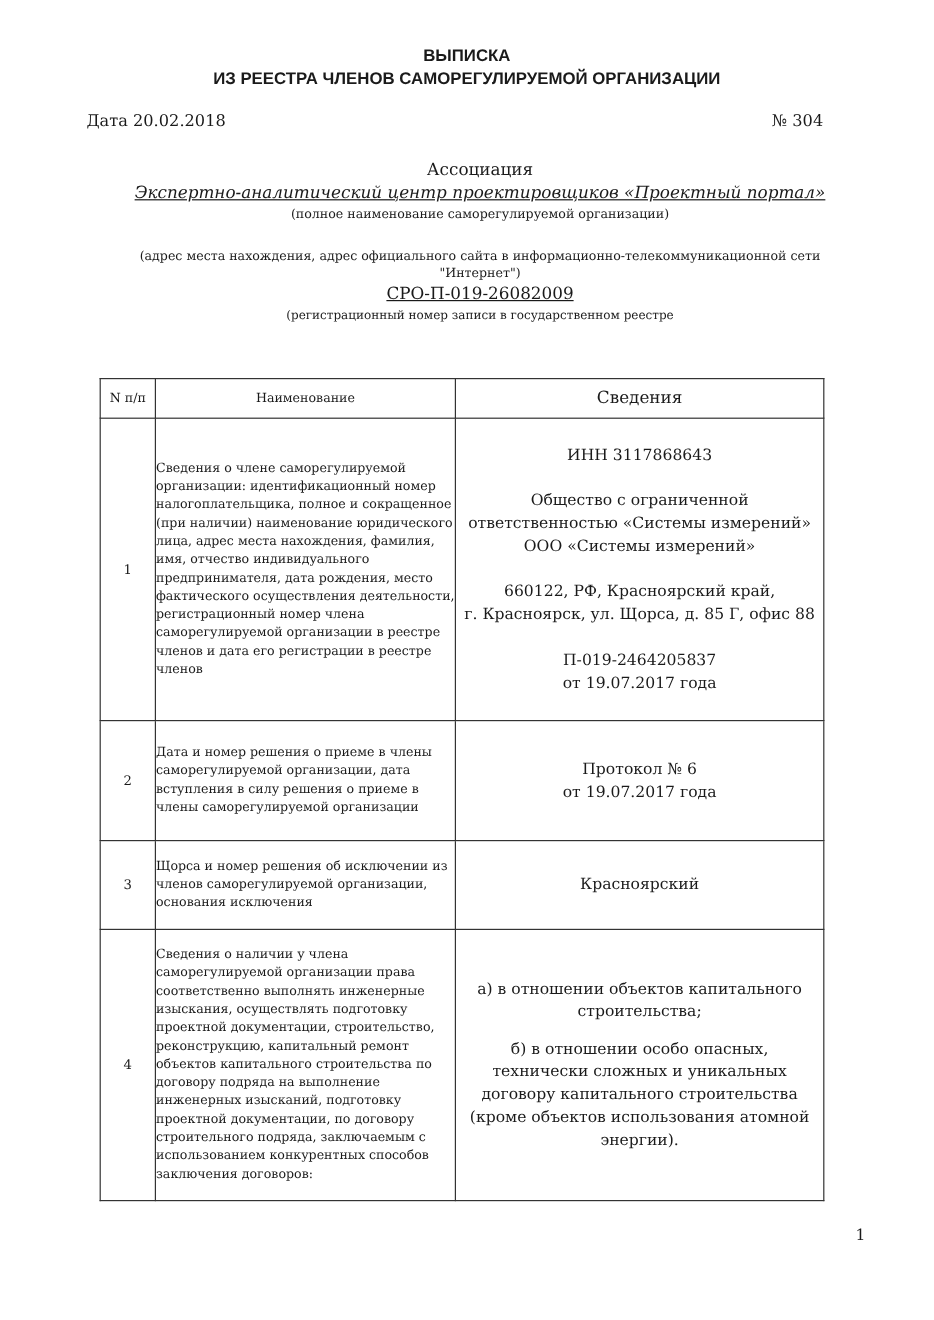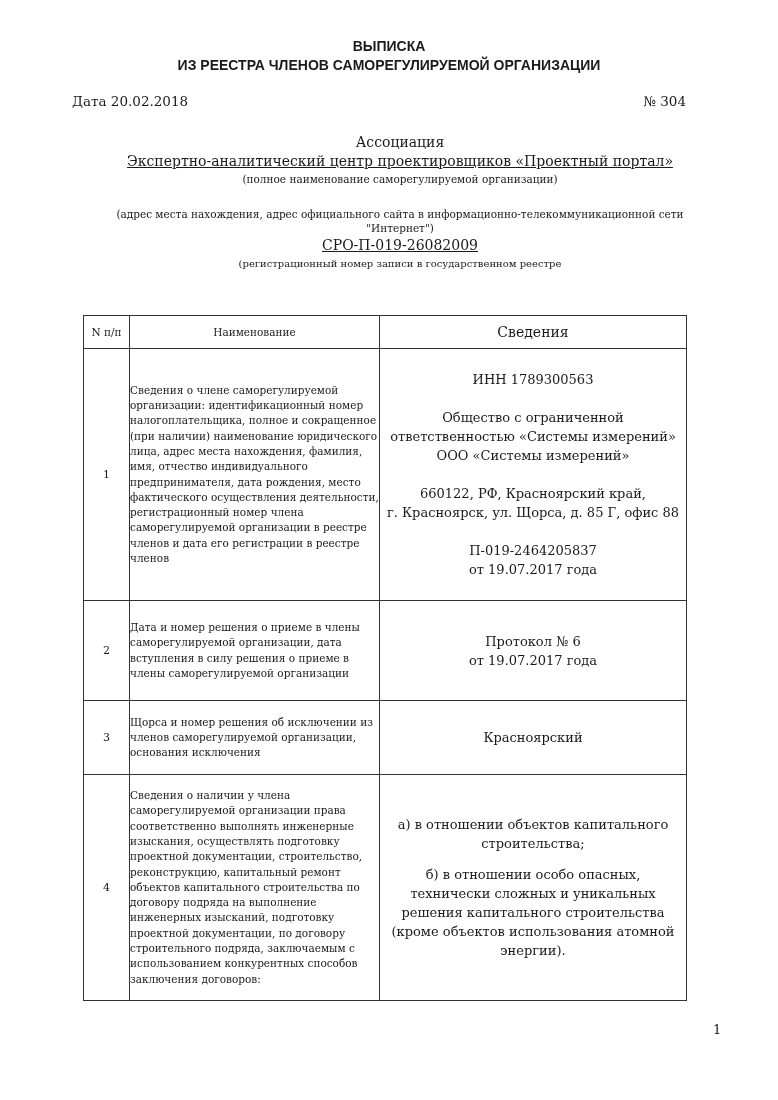--- a/index.html
+++ b/index.html
@@ -9,21 +9,21 @@
     .title { position: absolute; left: 0; width: 778px; text-align: center;
              font-family: "Liberation Sans", sans-serif; font-weight: bold; font-size: 14px;
              letter-spacing: 0px; }
     .title.l1 { top: 38px; }
     .title.l2 { top: 57px; }
     .meta { position: absolute; top: 93px; font-size: 13.5px; }
     .meta.date { left: 72px; }
     .meta.num { right: 92px; }
     .center { position: absolute; left: 60px; width: 680px; text-align: center; }
     .assoc { top: 134px; font-size: 14px; }
-    .orgname { top: 153px; font-size: 14px; text-decoration: underline; }
+    .orgname { top: 153px; font-size: 14px; text-decoration: underline; font-style: italic; }
     .cap1 { top: 173px; font-size: 10.5px; }
     .addr { top: 188px; font-size: 14px; text-decoration: underline; }
     .cap2 { top: 207px; font-size: 10.5px; line-height: 14px; }
     .regno { top: 237px; font-size: 14px; text-decoration: underline; }
     .cap3 { top: 256px; font-size: 10px; line-height: 15px; }
 
     table.reg { position: absolute; left: 83px; top: 315px; width: 603px;
                 border-collapse: collapse; table-layout: fixed; }
     table.reg td, table.reg th { border: 1.5px solid #333; vertical-align: middle; padding: 0; }
     col.c1 { width: 46px; }
@@ -75,21 +75,21 @@
     <tbody>
         <tr>
       <th class="h1">N п/п</th>
       <th class="h2">Наименование</th>
       <th class="h3">Сведения</th>
     </tr>
     <tr class="r1">
       <td class="num">1</td>
       <td class="desc">Сведения о члене саморегулируемой организации: идентификационный номер налогоплательщика, полное и сокращенное (при наличии) наименование юридического лица, адрес места нахождения, фамилия, имя, отчество индивидуального предпринимателя, дата рождения, место фактического осуществления деятельности, регистрационный номер члена саморегулируемой организации в реестре членов и дата его регистрации в реестре членов</td>
       <td class="val">
-        <div>ИНН 1789300563</div>
+        <div>ИНН 3117868643</div>
         <div class="gap"></div>
         <div>Общество с ограниченной</div>
         <div>ответственностью «Системы измерений»</div>
         <div>ООО «Системы измерений»</div>
         <div class="gap"></div>
         <div>660122, РФ, Красноярский край,</div>
         <div>г. Красноярск, ул. Щорса, д. 85 Г, офис 88</div>
         <div class="gap"></div>
         <div>П-019-2464205837</div>
         <div>от 19.07.2017 года</div>
@@ -110,21 +110,21 @@
     </tr>
     <tr class="r4">
       <td class="num">4</td>
       <td class="desc">Сведения о наличии у члена саморегулируемой организации права соответственно выполнять инженерные изыскания, осуществлять подготовку проектной документации, строительство, реконструкцию, капитальный ремонт объектов капитального строительства по договору подряда на выполнение инженерных изысканий, подготовку проектной документации, по договору строительного подряда, заключаемым с использованием конкурентных способов заключения договоров:</td>
       <td class="val">
         <div>а) в отношении объектов капитального</div>
         <div>строительства;</div>
         <div class="gapsm"></div>
         <div>б) в отношении особо опасных,</div>
         <div>технически сложных и уникальных</div>
-        <div>решения капитального строительства</div>
+        <div>договору капитального строительства</div>
         <div>(кроме объектов использования атомной</div>
         <div>энергии).</div>
       </td>
     </tr>
   </tbody>
     </table>
 
   <div class="pno">1</div>
 </div>
 

